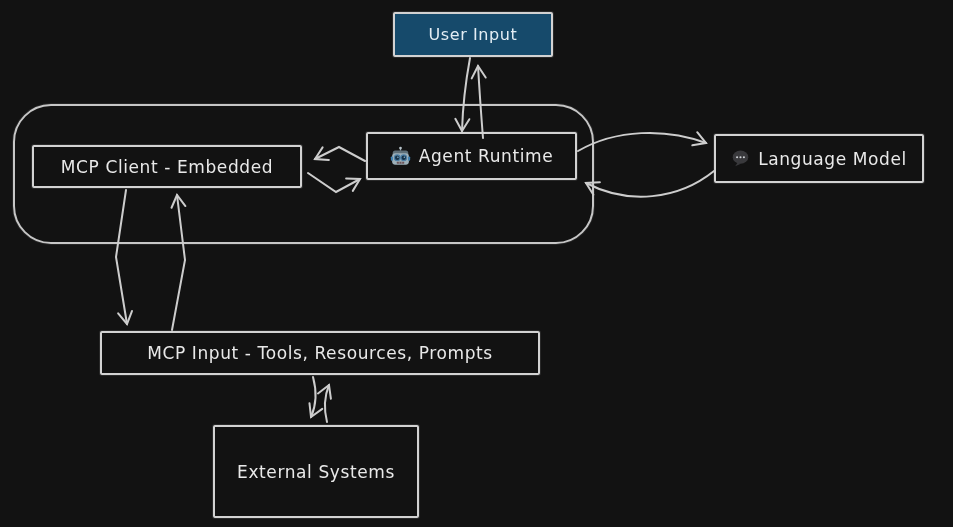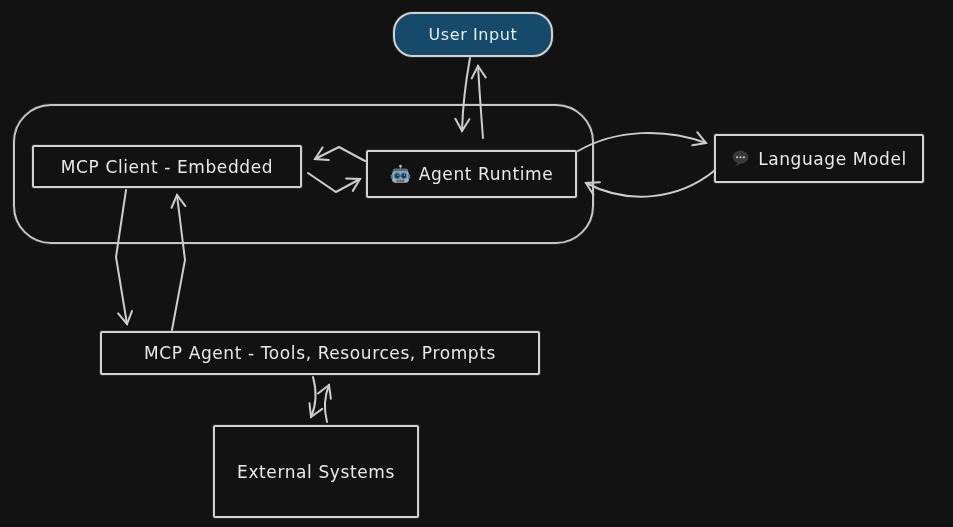--- a/index.html
+++ b/index.html
@@ -19,34 +19,34 @@
     font-size:17px;
     letter-spacing:0.6px;
     box-sizing:border-box;
     white-space:nowrap;
     border-radius:2px;
     box-shadow:0 0 0 1px rgba(210,210,210,0.12);
   }
   .node .lbl{pointer-events:none;}
   #user-input{
     left:393px;top:12px;width:160px;height:45px;
-    border-radius:20px;
+    border-radius:2px;
     background:#164a6b;
     color:#e3edf4;
     font-size:16px;
   }
   #group-host{
     position:absolute;left:13px;top:104px;width:581px;height:140px;
     border:2px solid #c6c6c6;border-radius:38px;
     box-sizing:border-box;
     background:transparent;
     box-shadow:0 0 0 1px rgba(198,198,198,0.10);
   }
   #mcp-client{left:32px;top:145px;width:270px;height:43px;}
-  #agent-runtime{left:366px;top:150px;width:211px;height:48px;}
+  #agent-runtime{left:366px;top:132px;width:211px;height:48px;}
   #language-model{left:714px;top:134px;width:210px;height:49px;}
   #mcp-server{left:100px;top:331px;width:440px;height:44px;}
   #external-systems{left:213px;top:425px;width:206px;height:93px;}
   svg.wires{position:absolute;left:0;top:0;pointer-events:none;}
   .icon{display:inline-flex;align-items:center;}
 </style>
 </head>
 <body>
 
 <div class="canvas">
@@ -109,20 +109,20 @@
         <path d="M7,14.2 L4.4,18.2 L10.4,15.4 Z" fill="#39393c"></path>
         <circle cx="6.4" cy="8.6" r="1.1" fill="#cfd2d6"></circle>
         <circle cx="10" cy="8.6" r="1.1" fill="#cfd2d6"></circle>
         <circle cx="13.6" cy="8.6" r="1.1" fill="#cfd2d6"></circle>
       </svg>
     </span>
     <span class="lbl">Language Model</span>
   </div>
 
   <div class="node" id="mcp-server">
-    <span class="lbl">MCP Agent - Tools, Resources, Prompts</span>
+    <span class="lbl">MCP Input - Tools, Resources, Prompts</span>
   </div>
 
   <div class="node" id="external-systems">
     <span class="lbl">External Systems</span>
   </div>
 
 </div>
 
 </body></html>

